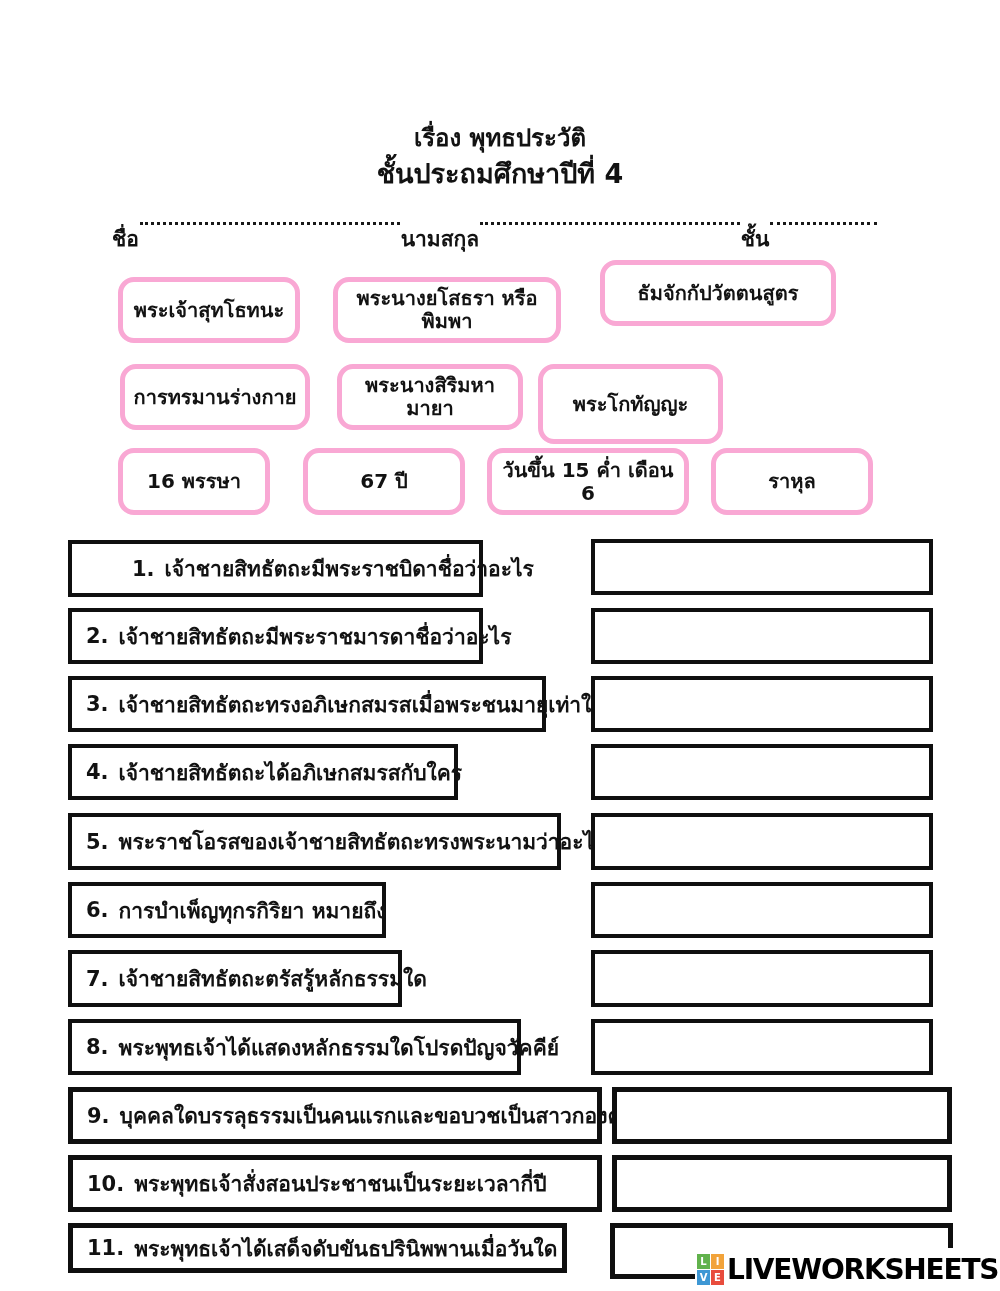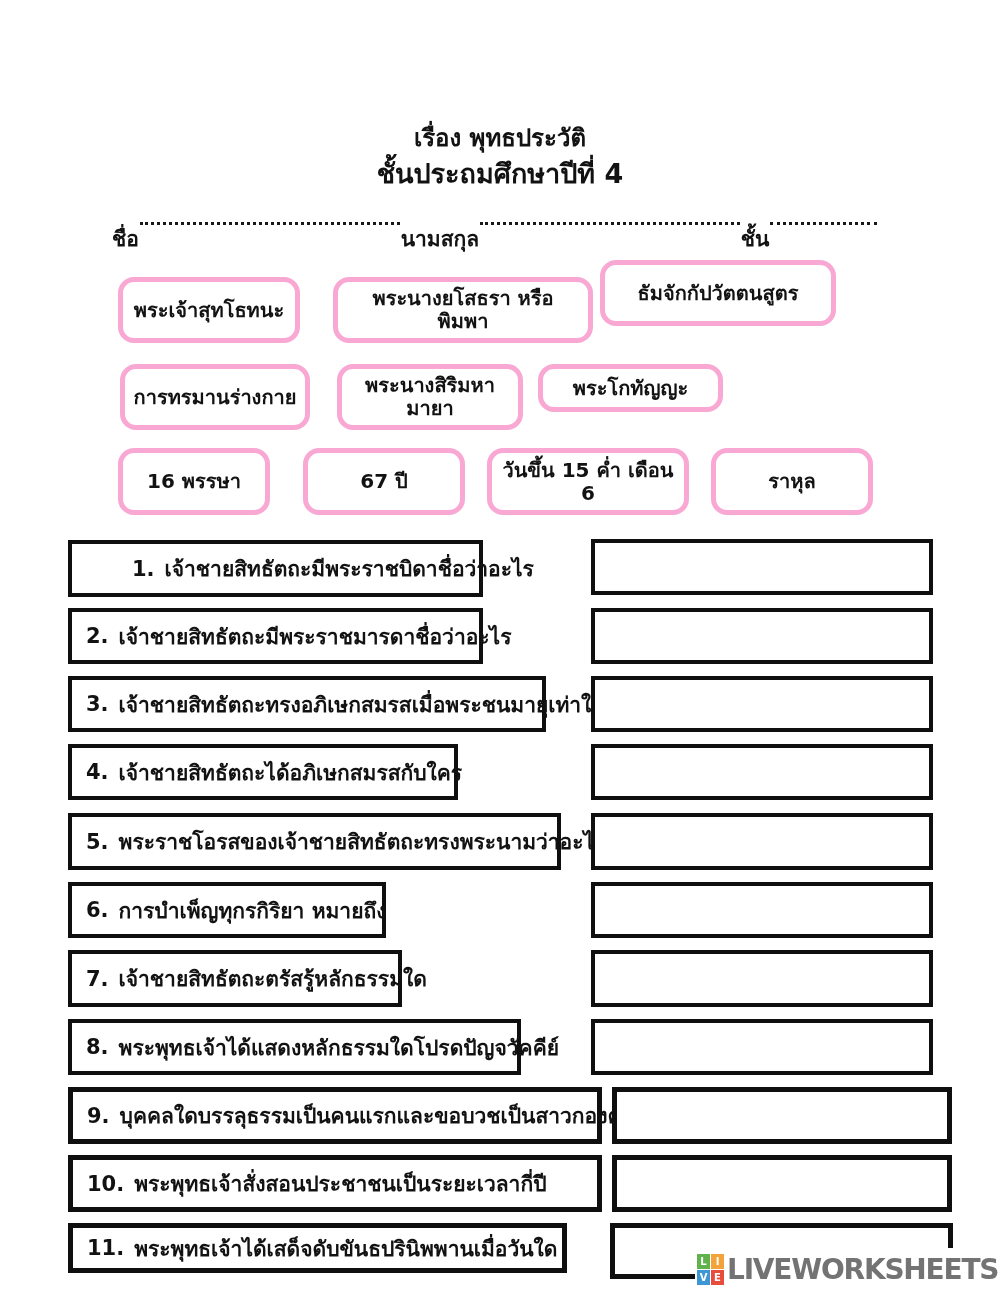--- a/index.html
+++ b/index.html
@@ -48,46 +48,46 @@
     display:flex; align-items:center; background:#ffffff; padding:0 2px;
   }
   .logo-grid {
     display:grid; grid-template-columns:13px 13px; grid-template-rows:15px 15px;
     gap:1px; margin-right:3px;
   }
   .logo-tile {
     display:flex; align-items:center; justify-content:center;
     color:#ffffff; font-size:10px; font-weight:700;
   }
-  .logo-text { font-size:28px; font-weight:800; color:#737373; letter-spacing:-1.2px;text-align:center; }
+  .logo-text { font-size:28px; font-weight:800; color:#000000; letter-spacing:-1.2px;text-align:center; }
 </style>
 </head>
 <body>
 
 <div class="page">
 
   <div class="title-line title-1">เรื่อง พุทธประวัติ</div>
   <div class="title-line title-2">ชั้นประถมศึกษาปีที่ 4</div>
 
   <div class="name-line">
     <span>ชื่อ</span>
     <span class="leader leader-1"></span>
     <span>นามสกุล</span>
     <span class="leader leader-2"></span>
     <span>ชั้น</span>
     <span class="leader leader-3"></span>
   </div>
 
   <div class="wbox" style="left:118px;top:277px;width:182px;height:66px">พระเจ้าสุทโธทนะ</div>
-  <div class="wbox" style="left:333px;top:277px;width:260px;height:66px">พระนางยโสธรา หรือ พิมพา</div>
+  <div class="wbox" style="left:333px;top:277px;width:228px;height:66px">พระนางยโสธรา หรือ พิมพา</div>
   <div class="wbox" style="left:600px;top:260px;width:236px;height:66px">ธัมจักกัปวัตตนสูตร</div>
 
   <div class="wbox" style="left:120px;top:364px;width:190px;height:66px">การทรมานร่างกาย</div>
   <div class="wbox" style="left:337px;top:364px;width:186px;height:66px">พระนางสิริมหามายา</div>
-  <div class="wbox" style="left:538px;top:364px;width:185px;height:48px">พระโกทัญญะ</div>
+  <div class="wbox" style="left:538px;top:364px;width:185px;height:80px">พระโกทัญญะ</div>
 
   <div class="wbox" style="left:118px;top:448px;width:152px;height:67px">16 พรรษา</div>
   <div class="wbox" style="left:303px;top:448px;width:162px;height:67px">67 ปี</div>
   <div class="wbox" style="left:487px;top:448px;width:202px;height:67px">วันขึ้น 15 ค่ำ เดือน 6</div>
   <div class="wbox" style="left:711px;top:448px;width:162px;height:67px">ราหุล</div>
 
   <div class="qbox indent" style="top:540px;width:415px;height:57px">
     <span class="num">1.</span>
     <span>เจ้าชายสิทธัตถะมีพระราชบิดาชื่อว่าอะไร</span>
   </div>

